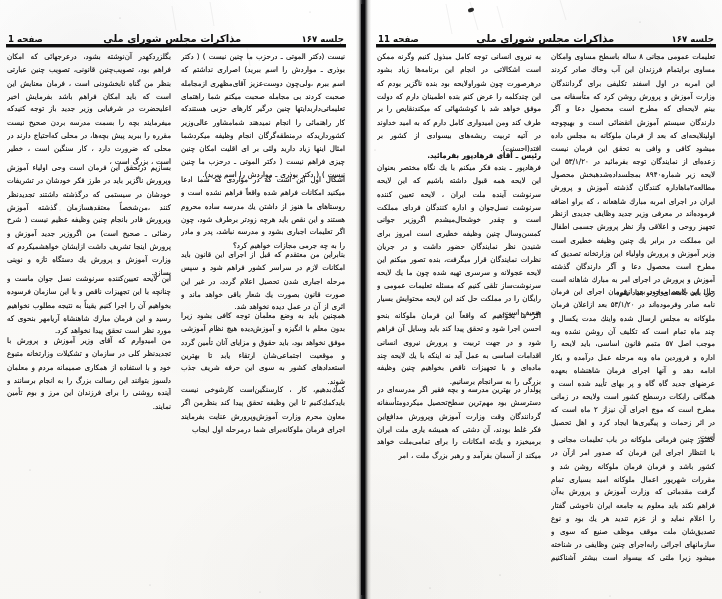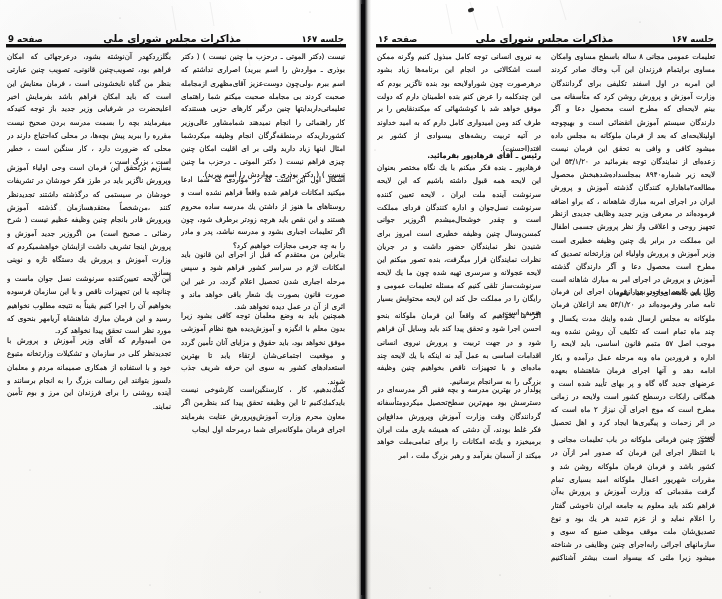--- a/index.html
+++ b/index.html
@@ -187,21 +187,21 @@
       <line x1="560" y1="0" x2="566" y2="20"></line>
     </g>
   </svg>
 
   <div id="smudge-top"></div>
 
   <div class="page" id="page-right">
     <div class="page-header">
       <span class="hdr-session">جلسه ۱۶۷</span>
       <span class="hdr-center">مذاکرات مجلس شورای ملی</span>
-      <span class="hdr-page">صفحه ۱۶</span>
+      <span class="hdr-page">صفحه 11</span>
     </div>
     <div class="header-rule"></div>
 
     <div class="cols">
 
       <div class="col">
         <p>تعلیمات عمومی مجانی ۸ ساله باسطح مساوی وامکان مساوی برایتمام فرزندان این آب وخاك صادر كردند این امربه در اول اسفند تكلیفی برای گردانندگان وزارت آموزش و پرورش روشن كرد كه متأسفانه می بینم لایحه‌ای كه مطرح است محصول دعا و آگر دارندگان سیستم آموزش انقضائی است و بهیچوجه اولینلایحه‌ای كه بعد از فرمان ملوكانه به مجلس داده میشود كافی و وافی به تحقق این فرمان نیست زعده‌ای از نمایندگان توجه بفرمائید در ۵۳/۱/۲۰ این لایحه زیر شماره۸۹۴۰ بمجلسداده‌شدهبخش محصول مطالعه۲ماهاداره كنندگان گذشته آموزش و پرورش ایران در اجرای امربه مبارك شاهعانه ، كه براو اضافه فرموده‌اند در معرفی وزیر جدید وظایف جدیدی ازنظر تجهیز روحی و اعلاقی واز نظر پرورش جسمی اطفال این مملكت در برابر یك چنین وظیفه خطیری است وزیر آموزش و پرورش واولیاء این وزارتخانه تصدیق كه مطرح است محصول دعا و آگر دارندگان گذشته آموزش و پرورش در اجرای امر به مبارك شاهانه است زیرا باید جامعه‌ای از نو بنیاد شود.</p>
         <p>حال این لایحه موجود بعد ازفرمان اجرای این فرمان نامه صادر وفرموده‌اند در ۵۳/۱/۲۰ بعد ازاعلان فرمان ملوكانه به مجلس ارسال شده واینك مدت یكسال و چند ماه تمام است كه تكلیف آن روشن نشده وبه موجب اصل ۵۷ متمم قانون اساسی، باید لایحه را اداره و فروردین ماه وبه مرحله عمل درآمده و بكار ادامه دهد و آنها اجرای فرمان شاهنشاه بعهده عرضهای جدید گاه گاه و پر بهای تأیید شده است و همگانی رابكات درسطح كشور است ولایحه در زمانی مطرح است كه موج اجرای آن نیزاز ۲ ماه است كه در اثر زحمات و پیگیری‌ها ایجاد كرد و اهل تحصیل است.</p>
         <p>حضور چنین فرمانی ملوكانه در باب تعلیمات مجانی و با انتظار اجرای این فرمان كه صدور امر ازآن در كشور باشد و فرمان فرمان ملوكانه روشن شد و مقررات شهریور اعمال ملوكانه امید بسیاری تمام گرفت مقدماتی كه وزارت آموزش و پرورش به‌آن فراهم نكند باید معلوم به جامعه ایران ناخوشی گفتار را اعلام نماید و از عزم تندید هر یك بود و نوع تصدیق‌شان ملت موقف موظف صنیع كه سوی و سازمانهای اجرائی رابه‌اجرای چنین وظایفی در شناخته میشود زیرا ملتی كه بیسواد است بیشتر آشناكنیم گوشزد بكنیم و آنهایه تكلیفشان بی برتند.</p>
 
@@ -216,21 +216,21 @@
       </div>
     </div>
   </div>
 
   <div id="gutter"></div>
 
   <div class="page" id="page-left">
     <div class="page-header">
       <span class="hdr-session">جلسه ۱۶۷</span>
       <span class="hdr-center">مذاکرات مجلس شورای ملی</span>
-      <span class="hdr-page">صفحه 9</span>
+      <span class="hdr-page">صفحه 1</span>
     </div>
     <div class="header-rule"></div>
 
     <div class="cols">
 
       <div class="col">
         <p>نیست (دكتر الموتی ـ درحزب ما چنین نیست ) ( دكتر بوذری ـ مواردش را اسم ببرید) اصراری نداشتم كه اسم ببرم ،ولی‌چون دوست‌عزیز آقای‌مظهری ازمجامله صحبت كردند بی مجامله صحبت میكنم شما راهتمای تعلیماتی‌داربدایتها چنین درگیر كارهای حزبی هستندكه كار راهنمائی را انجام نمیدهند شمامشاور عالی‌وزیر كشوردارید‌كه درمنطقه‌گرگان انجام وظیفه میكردشما امثال اینها زیاد دارید ولئی بر ای اقلیت امكان چنین چیزی فراهم نیست ( دكتر الموتی ـ درحزب ما چنین نیست ) ( دكتر بوذری ـ مواردش را اسم ببرید).</p>
         <p>اشكال اول این است كه در مواردی كه شما ادعا میكنید امكانات فراهم شده واقعاً فراهم نشده است و روستاهای ما هنوز از داشتن یك مدرسه ساده محروم هستند و این نقص باید هرچه زودتر برطرف شود، چون اگر تعلیمات اجباری بشود و مدرسه نباشد، پدر و مادر را به چه جرمی مجازات خواهیم كرد؟</p>
         <p>بنابراین من معتقدم كه قبل از اجرای این قانون باید امكانات لازم در سراسر كشور فراهم شود و سپس مرحله اجباری شدن تحصیل اعلام گردد، در غیر این صورت قانون بصورت یك شعار باقی خواهد ماند و اثری از آن در عمل دیده نخواهد شد.</p>
         <p>همچنین باید به وضع معلمان توجه كافی بشود زیرا بدون معلم با انگیزه و آموزش‌دیده هیچ نظام آموزشی موفق نخواهد بود، باید حقوق و مزایای آنان تأمین گردد و موقعیت اجتماعی‌شان ارتقاء یابد تا بهترین استعدادهای كشور به سوی این حرفه شریف جذب شوند.</p>

